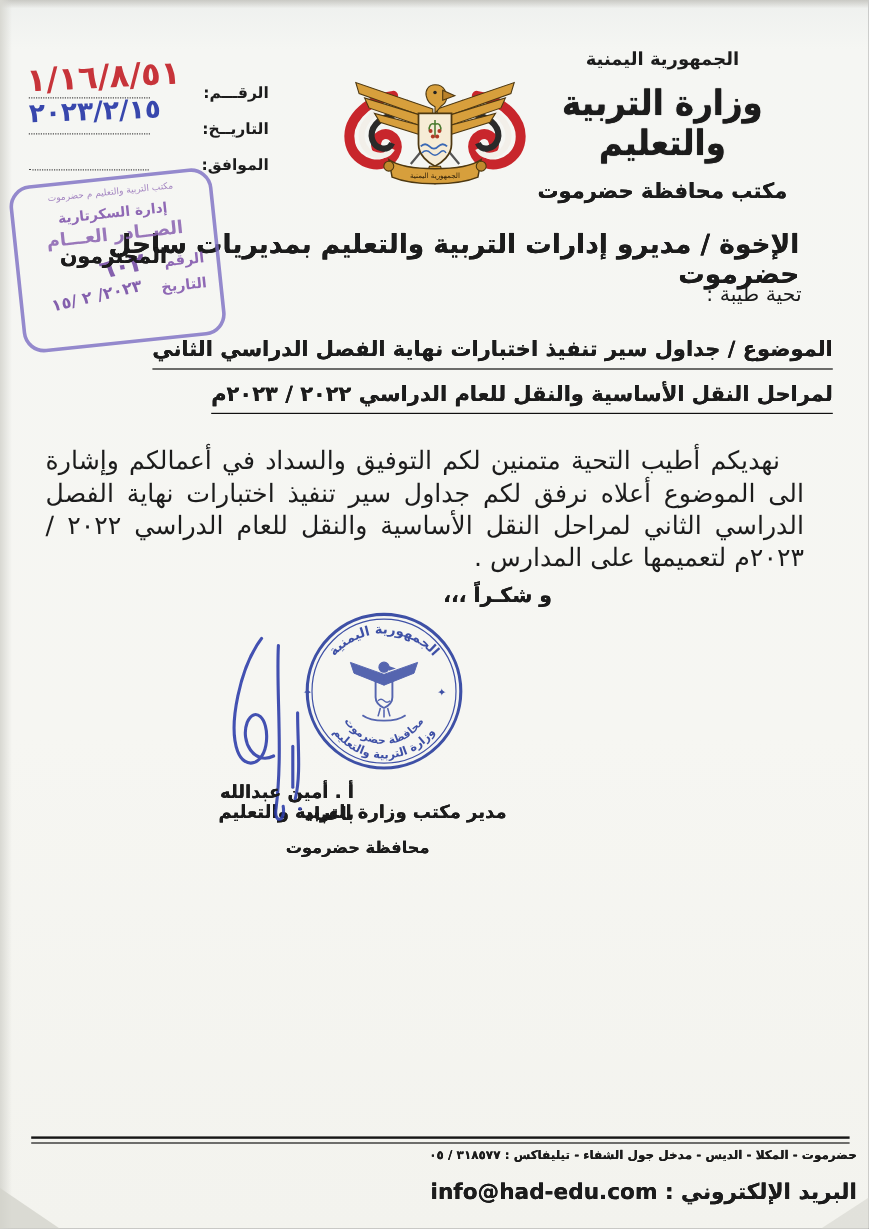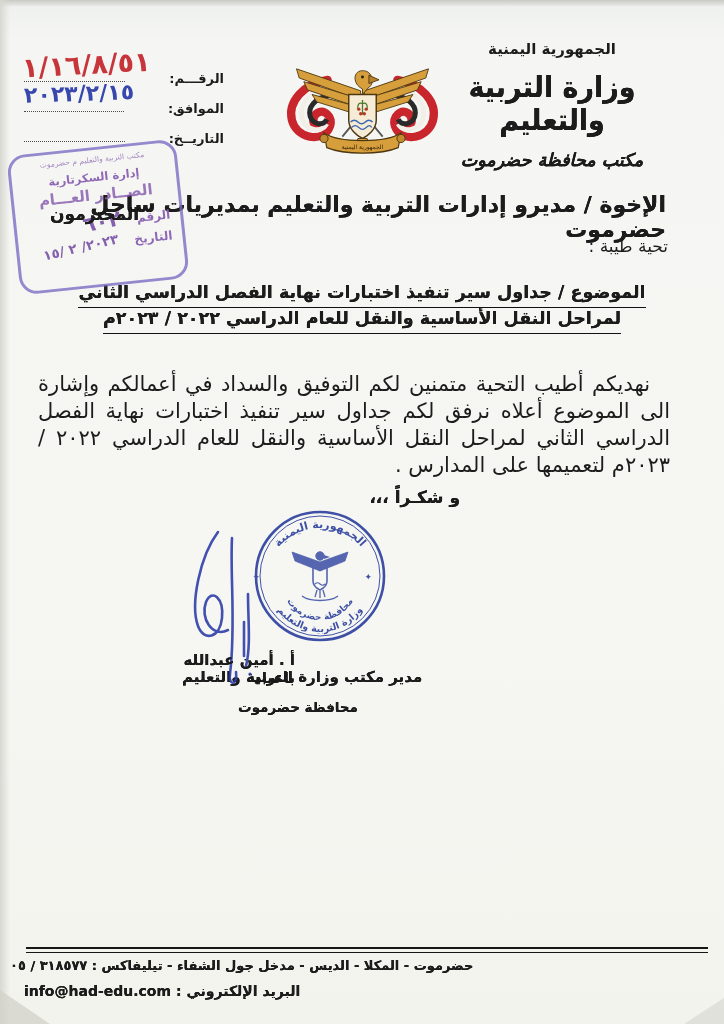--- a/index.html
+++ b/index.html
@@ -11,21 +11,21 @@
   
   .edge-top{position:absolute;left:0;top:0;width:100%;height:7px;background:linear-gradient(180deg,#c9c9c4,rgba(0,0,0,0));}
   .edge-left{position:absolute;left:0;top:0;width:10px;height:100%;background:linear-gradient(90deg,#d8d8d2,rgba(0,0,0,0));}
   .corner-bl{position:absolute;left:0;bottom:0;width:0;height:0;border-bottom:34px solid #d2d1ca;border-right:50px solid transparent;opacity:.75;}
   .corner-br{position:absolute;right:0;bottom:0;width:0;height:0;border-bottom:26px solid #d6d5ce;border-left:40px solid transparent;opacity:.6;}
 
   
   .hdr-right{position:absolute;top:40px;right:42px;width:260px;text-align:center;}
   .hdr-country{font-size:15px;font-weight:bold;letter-spacing:.5px;}
   .hdr-logo{font-size:27px;font-weight:bold;margin-top:14px;transform:scaleY(1.08);letter-spacing:-1px;text-shadow:0 0 .6px #000;}
-  .hdr-office{font-size:17.5px;font-weight:bold;margin-top:16px;text-shadow:0 0 .5px #000;font-style:italic;}
+  .hdr-office{font-size:17.5px;font-weight:bold;margin-top:16px;text-shadow:0 0 .5px #000;}
 
   
   .emblem{position:absolute;left:280px;top:45px;}
 
   
   .refs{position:absolute;top:56px;left:22px;width:202px;z-index:2;}
   .ref-row{height:30px;display:flex;align-items:flex-end;gap:44px;}
   .ref-label{font-size:13px;font-weight:bold;white-space:nowrap;}
   .dotline{flex:1;border-bottom:1.5px dotted #4a4a4a;margin-bottom:4px;margin-left:2px;}
   .num-ink{position:absolute;top:-8px;left:0;width:165px;direction:ltr;text-align:left;
@@ -42,40 +42,40 @@
   .sec-l3{font-size:15px;font-weight:bold;margin-top:2px;letter-spacing:2px;opacity:.9;}
   .sec-row{display:flex;align-items:center;padding-right:10px;gap:16px;margin-top:6px;}
   .sec-lbl{font-size:12px;font-weight:bold;}
   .sec-num{font-size:21px;font-weight:bold;transform:rotate(-6deg);color:#7e58aa;letter-spacing:2px;}
   .sec-date{font-size:13.5px;font-weight:bold;direction:ltr;transform:rotate(-7deg) translateY(2px);color:#7e58aa;letter-spacing:1px;}
 
   .honorific{position:absolute;left:50px;top:204px;z-index:4;font-size:17px;font-weight:bold;text-shadow:0 0 .5px #000;}
   .addressee{position:absolute;right:58px;top:192px;font-size:22px;font-weight:bold;text-shadow:0 0 .5px #000;}
   .greeting{position:absolute;right:56px;top:236px;font-size:17px;}
 
-  .subject{position:absolute;left:30px;right:30px;top:282px;text-align:center;}
+  .subject{position:absolute;left:30px;right:30px;top:282px;}
   .subj-line{display:inline-block;font-size:17.5px;font-weight:bold;text-shadow:0 0 .5px #000;
     border-bottom:1.8px solid #111;padding-bottom:5px;}
-  .subj2{margin-top:0;}
+  .subj2{margin-top:11px;}
 
   .body-par{position:absolute;left:38px;right:54px;top:371px;font-size:21px;line-height:27px;
     text-align:justify;text-indent:20px;}
 
   .closing{position:absolute;right:264px;top:487px;font-size:17px;font-weight:bold;text-shadow:0 0 .5px #000;letter-spacing:1px;}
 
   .round-stamp{position:absolute;left:250px;top:506px;z-index:5;opacity:.9;}
   .signature{position:absolute;left:178px;top:524px;z-index:6;}
 
   .signer-name{position:absolute;left:150px;top:651px;width:145px;text-align:right;font-size:15px;font-weight:bold;z-index:7;text-shadow:0 0 .5px #000;}
   .signer-title{position:absolute;left:182px;top:668px;width:295px;text-align:left;font-size:15px;font-weight:bold;text-shadow:0 0 .4px #000;}
   .signer-gov{position:absolute;left:238px;top:699px;width:120px;text-align:center;font-size:13.5px;font-weight:bold;text-shadow:0 0 .4px #000;}
 
   .footer-rule{position:absolute;left:26px;right:16px;top:947px;height:3px;border-top:2.5px solid #161616;border-bottom:1.2px solid #161616;}
-  .footer-1{position:absolute;left:10px;right:10px;top:958px;text-align:left;font-size:13px;font-weight:bold;text-shadow:0 0 .4px #000;}
-  .footer-2{position:absolute;left:24px;right:10px;top:983px;text-align:left;font-size:14px;font-weight:bold;text-shadow:0 0 .4px #000;}
+  .footer-1{position:absolute;left:10px;right:10px;top:958px;text-align:right;font-size:10px;font-weight:bold;text-shadow:0 0 .4px #000;}
+  .footer-2{position:absolute;left:24px;right:10px;top:983px;text-align:right;font-size:18px;font-weight:bold;text-shadow:0 0 .4px #000;}
 </style>
 </head>
 <body>
 
 <div class="page">
   <div class="edge-top"></div>
   <div class="edge-left"></div>
   <div class="corner-bl"></div>
   <div class="corner-br"></div>
 
@@ -124,25 +124,25 @@
       <text x="90" y="113" font-size="6.5" text-anchor="middle" fill="#33230a">الجمهورية اليمنية</text>
     </g>
   </svg>
 
   <div class="refs">
     <div class="ref-row">
       <span class="ref-label">الرقـــم:</span>
       <span class="dotline"></span>
     </div>
     <div class="ref-row">
+      <span class="ref-label">التاريــخ:</span>
+      <span class="dotline"></span>
+    </div>
+    <div class="ref-row">
       <span class="ref-label">الموافق:</span>
-      <span class="dotline"></span>
-    </div>
-    <div class="ref-row">
-      <span class="ref-label">التاريــخ:</span>
       <span class="dotline"></span>
     </div>
     <div class="num-ink">١/١٦/٨/٥١</div>
     <div class="date-ink">٢٠٢٣/٢/١٥</div>
   </div>
 
   <div class="sec-stamp">
     <div class="sec-l1">مكتب التربية والتعليم م حضرموت</div>
     <div class="sec-l2">إدارة السكرتارية</div>
     <div class="sec-l3">الصــادر العـــام</div>

